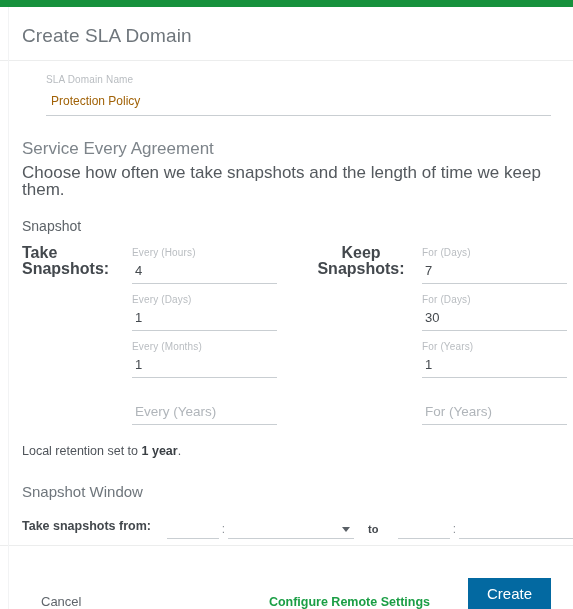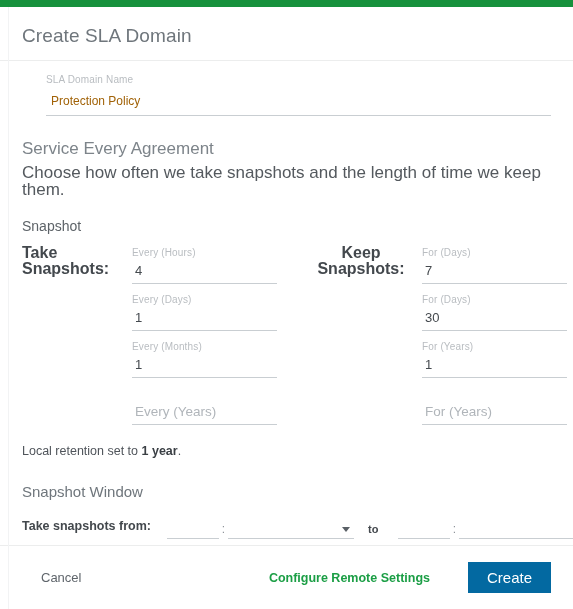--- a/index.html
+++ b/index.html
@@ -223,21 +223,21 @@
     padding-left: 14px;
     padding-bottom: 4px;
     box-sizing: border-box;
   }
   
   .footer {
     flex: none;
     border-top: 1px solid #eceded;
     height: 64px;
     display: flex;
-    align-items: center;
+    align-items: flex-end;
     padding: 0 22px;
     box-sizing: border-box;
   }
   .cancel-btn {
     font-size: 13px;
     color: #5f656b;
     margin-left: 19px;
     cursor: pointer;
   }
   .footer-spacer { flex: 1 1 auto; }

